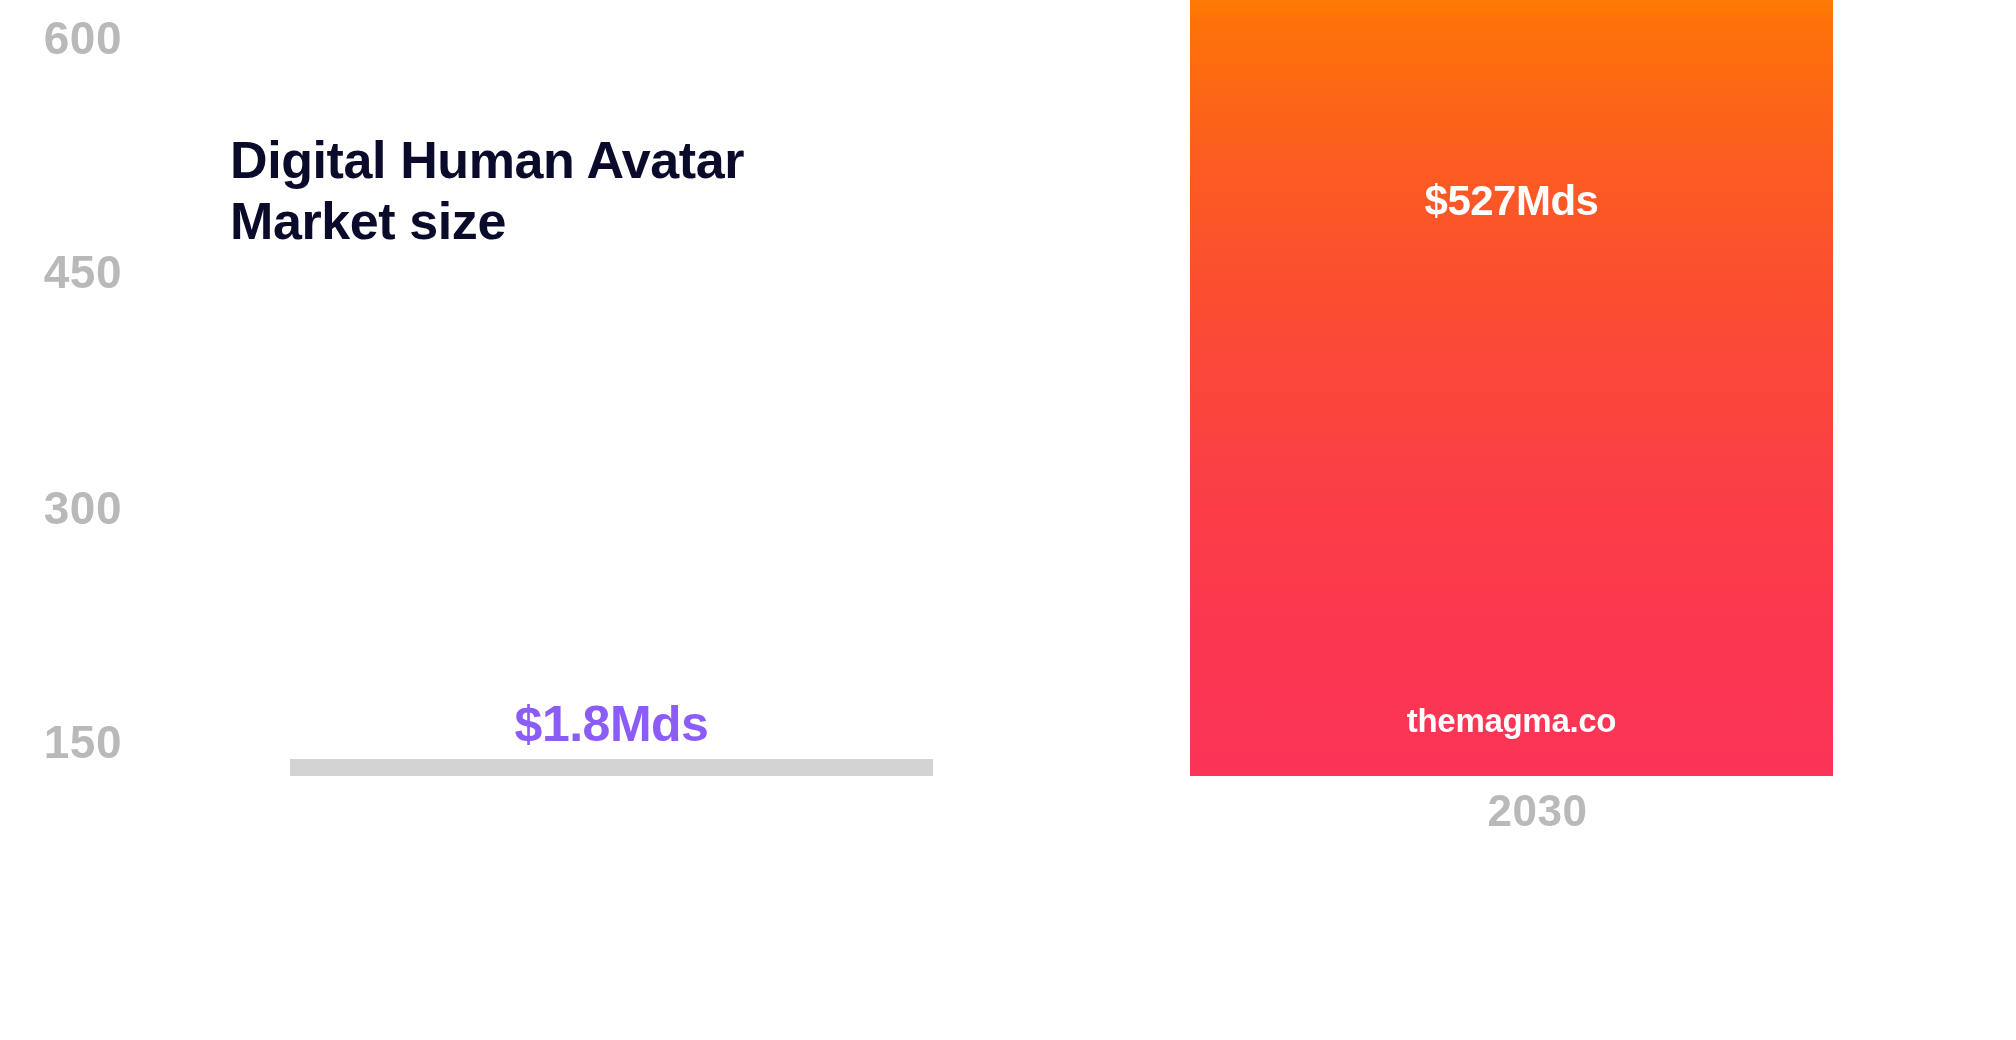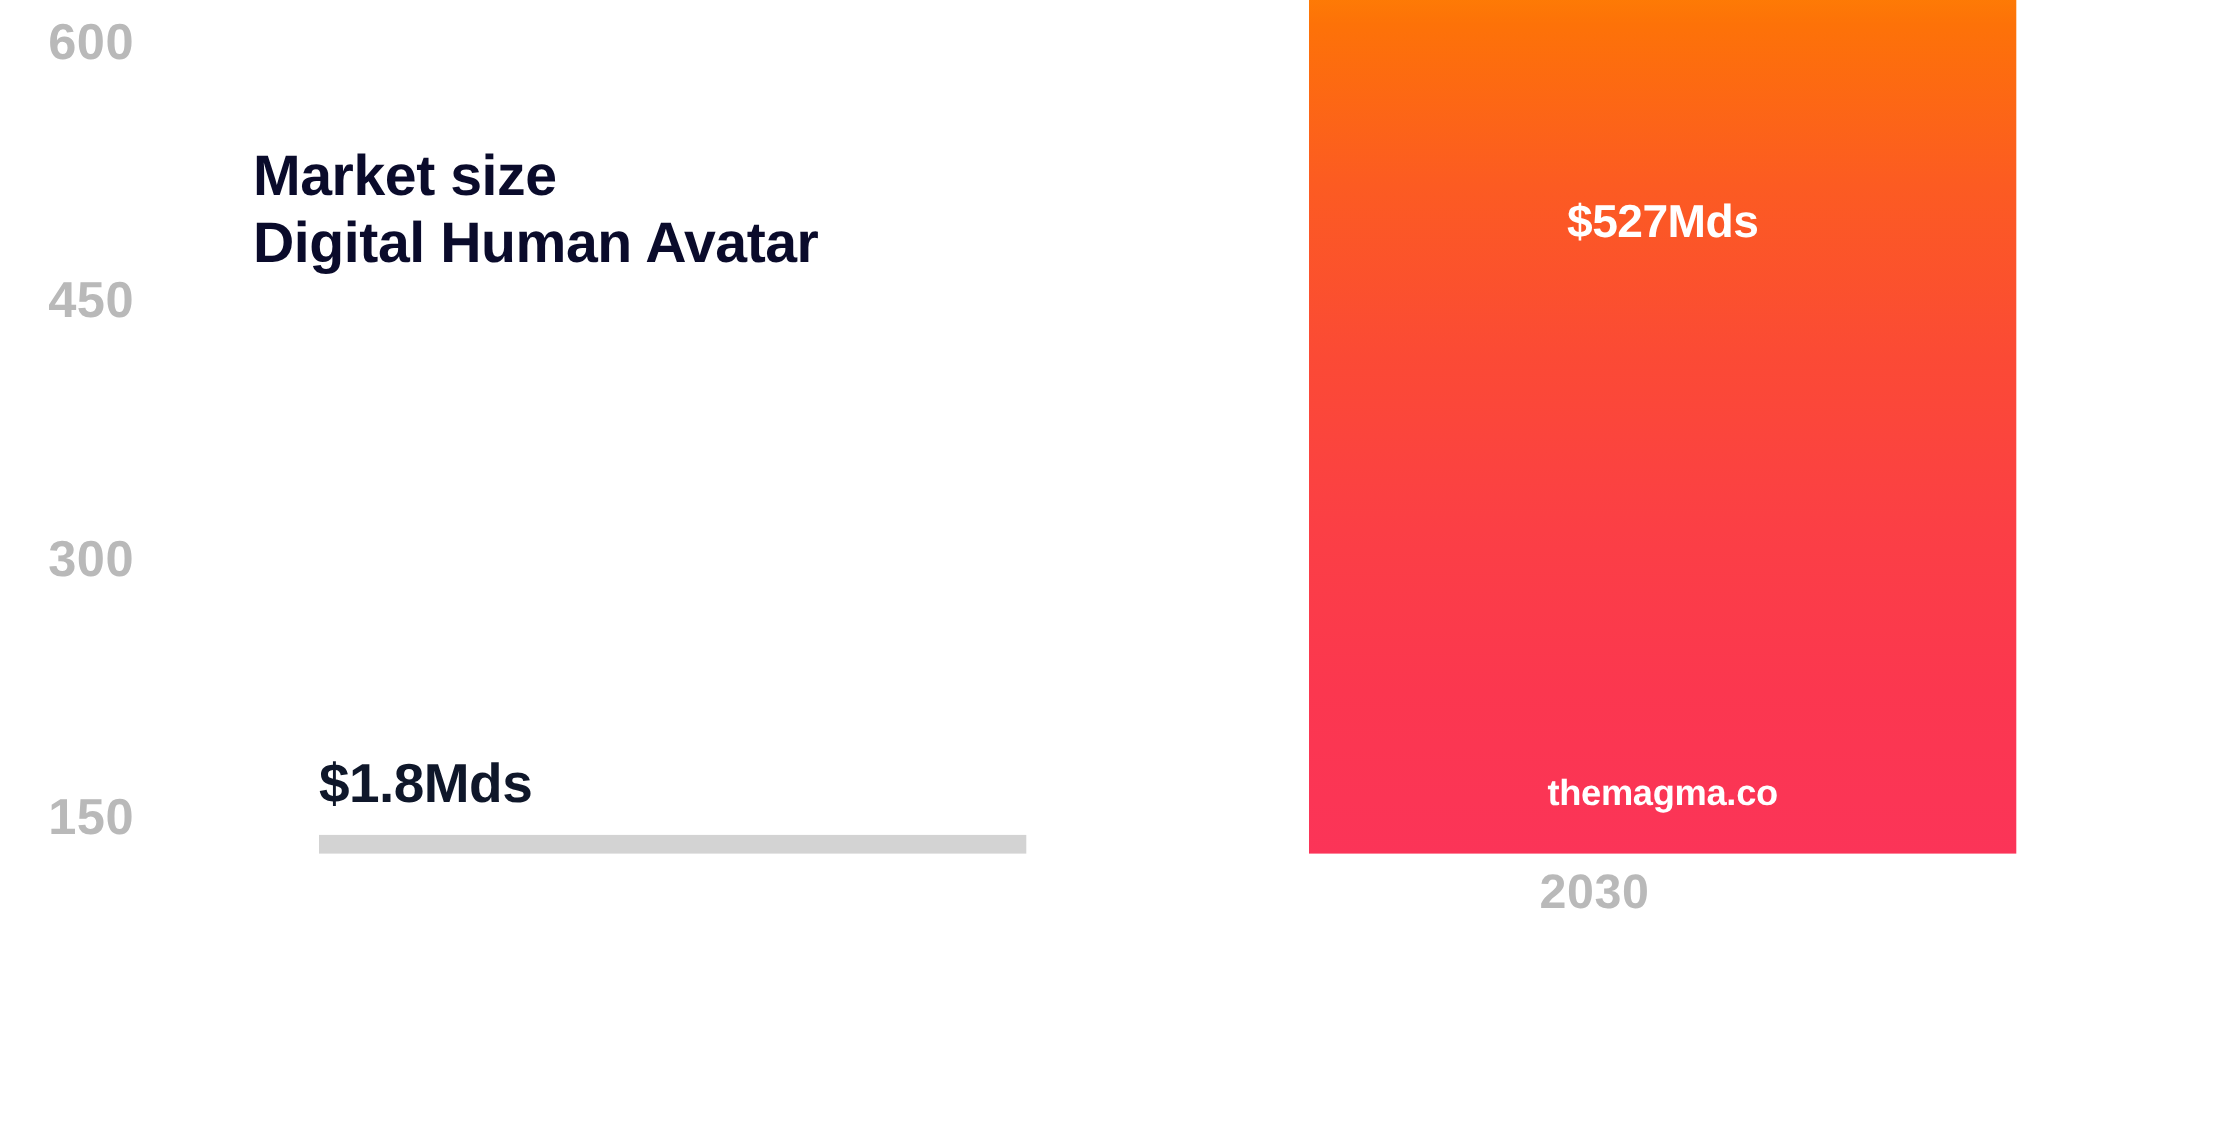--- a/index.html
+++ b/index.html
@@ -80,22 +80,23 @@
     width: 643px;
     height: 820px;
     background: linear-gradient(180deg, #FF8A00 0%, #FD7208 8%, #FC5B22 26%, #FB4A35 45%, #FB3F45 64%, #FB374F 82%, #FB3458 100%);
   }
 
   
   .value-2020 {
     position: absolute;
     left: 290px;
     width: 643px;
-    bottom: 104px;
-    color: #0f172a;
+    bottom: 92px;
+    text-align: center;
+    color: #8b5cf6;
     font-size: 50px;
     font-weight: bold;
     line-height: 1;
     letter-spacing: -0.5px;
   }
 
   .value-2030 {
     position: absolute;
     left: 1190px;
     width: 643px;
@@ -130,21 +131,21 @@
     font-size: 44px;
     font-weight: bold;
     line-height: 1;
     letter-spacing: 0.5px;
     height: 60px;
     display: flex;
     align-items: center;
     justify-content: center;
   }
   .x-2020 { left: 290px; width: 643px; }
-  .x-2030 { left: 1128px; width: 643px; }
+  .x-2030 { left: 1216px; width: 643px; }
 
   
   .chart-title {
     position: absolute;
     left: 230px;
     top: 130px;
     width: 820px;
     color: #0A0B2B;
     font-size: 52px;
     font-weight: bold;
@@ -175,17 +176,17 @@
     <div class="value-2030">$527Mds</div>
     <div class="watermark">themagma.co</div>
 
     <div class="baseline"></div>
 
     <div class="x-label x-2030">2030</div>
 
   </div>
 
   <div class="chart-title">
+    <span class="line">Digital Human Avatar</span>
     <span class="line">Market size</span>
-    <span class="line">Digital Human Avatar</span>
   </div>
 
 </div>
 
 </body></html>

